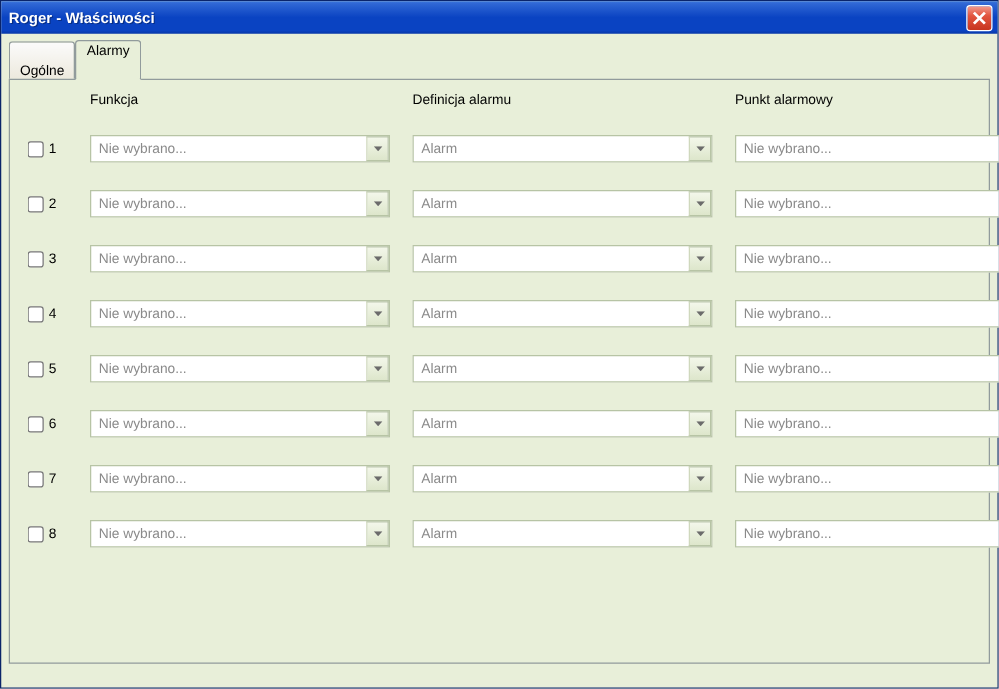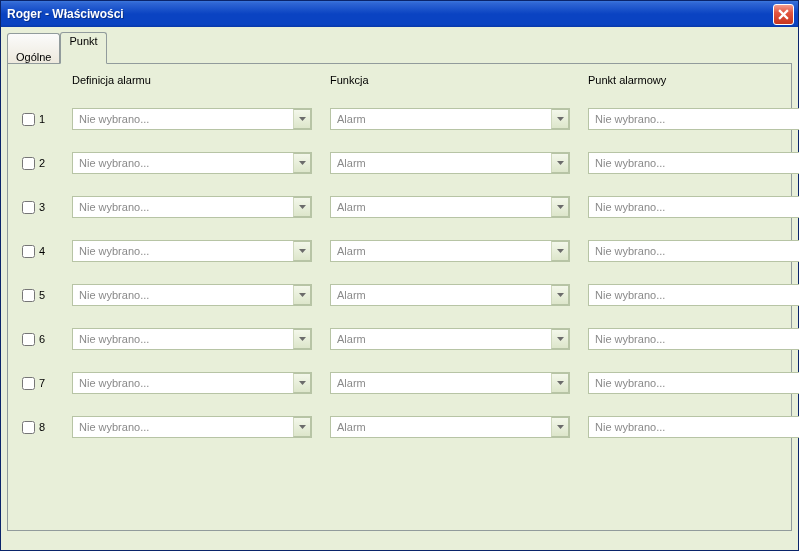--- a/index.html
+++ b/index.html
@@ -170,27 +170,27 @@
     <div class="titlebar-close">
       <svg viewBox="0 0 10 10">
         <path d="M1 1 L9 9 M9 1 L1 9" stroke="#fff" stroke-width="2" fill="none"></path>
       </svg>
     </div>
   </div>
 
   <div class="tabs-area">
     <div class="tabs">
       <div class="tab">Ogólne</div>
-      <div class="tab active">Punkt</div>
+      <div class="tab active">Alarmy</div>
     </div>
     <div class="tab-panel">
       <div class="grid" id="grid">
         <div></div>
+        <div class="hdr">Funkcja</div>
         <div class="hdr">Definicja alarmu</div>
-        <div class="hdr">Funkcja</div>
         <div class="hdr">Punkt alarmowy</div>
       <div class="rownum-cell">
             <input type="checkbox" style="">
             <span class="rownum">1</span>
           </div>
           <div class="combo"><input class="combo-field" readonly="" value="Nie wybrano..." style=""><div class="combo-btn">
               <svg viewBox="0 0 7 4">
                 <path d="M0 0 L3.5 4 L7 0 Z" fill="#6b6b6b"></path>
               </svg>
             </div></div>

